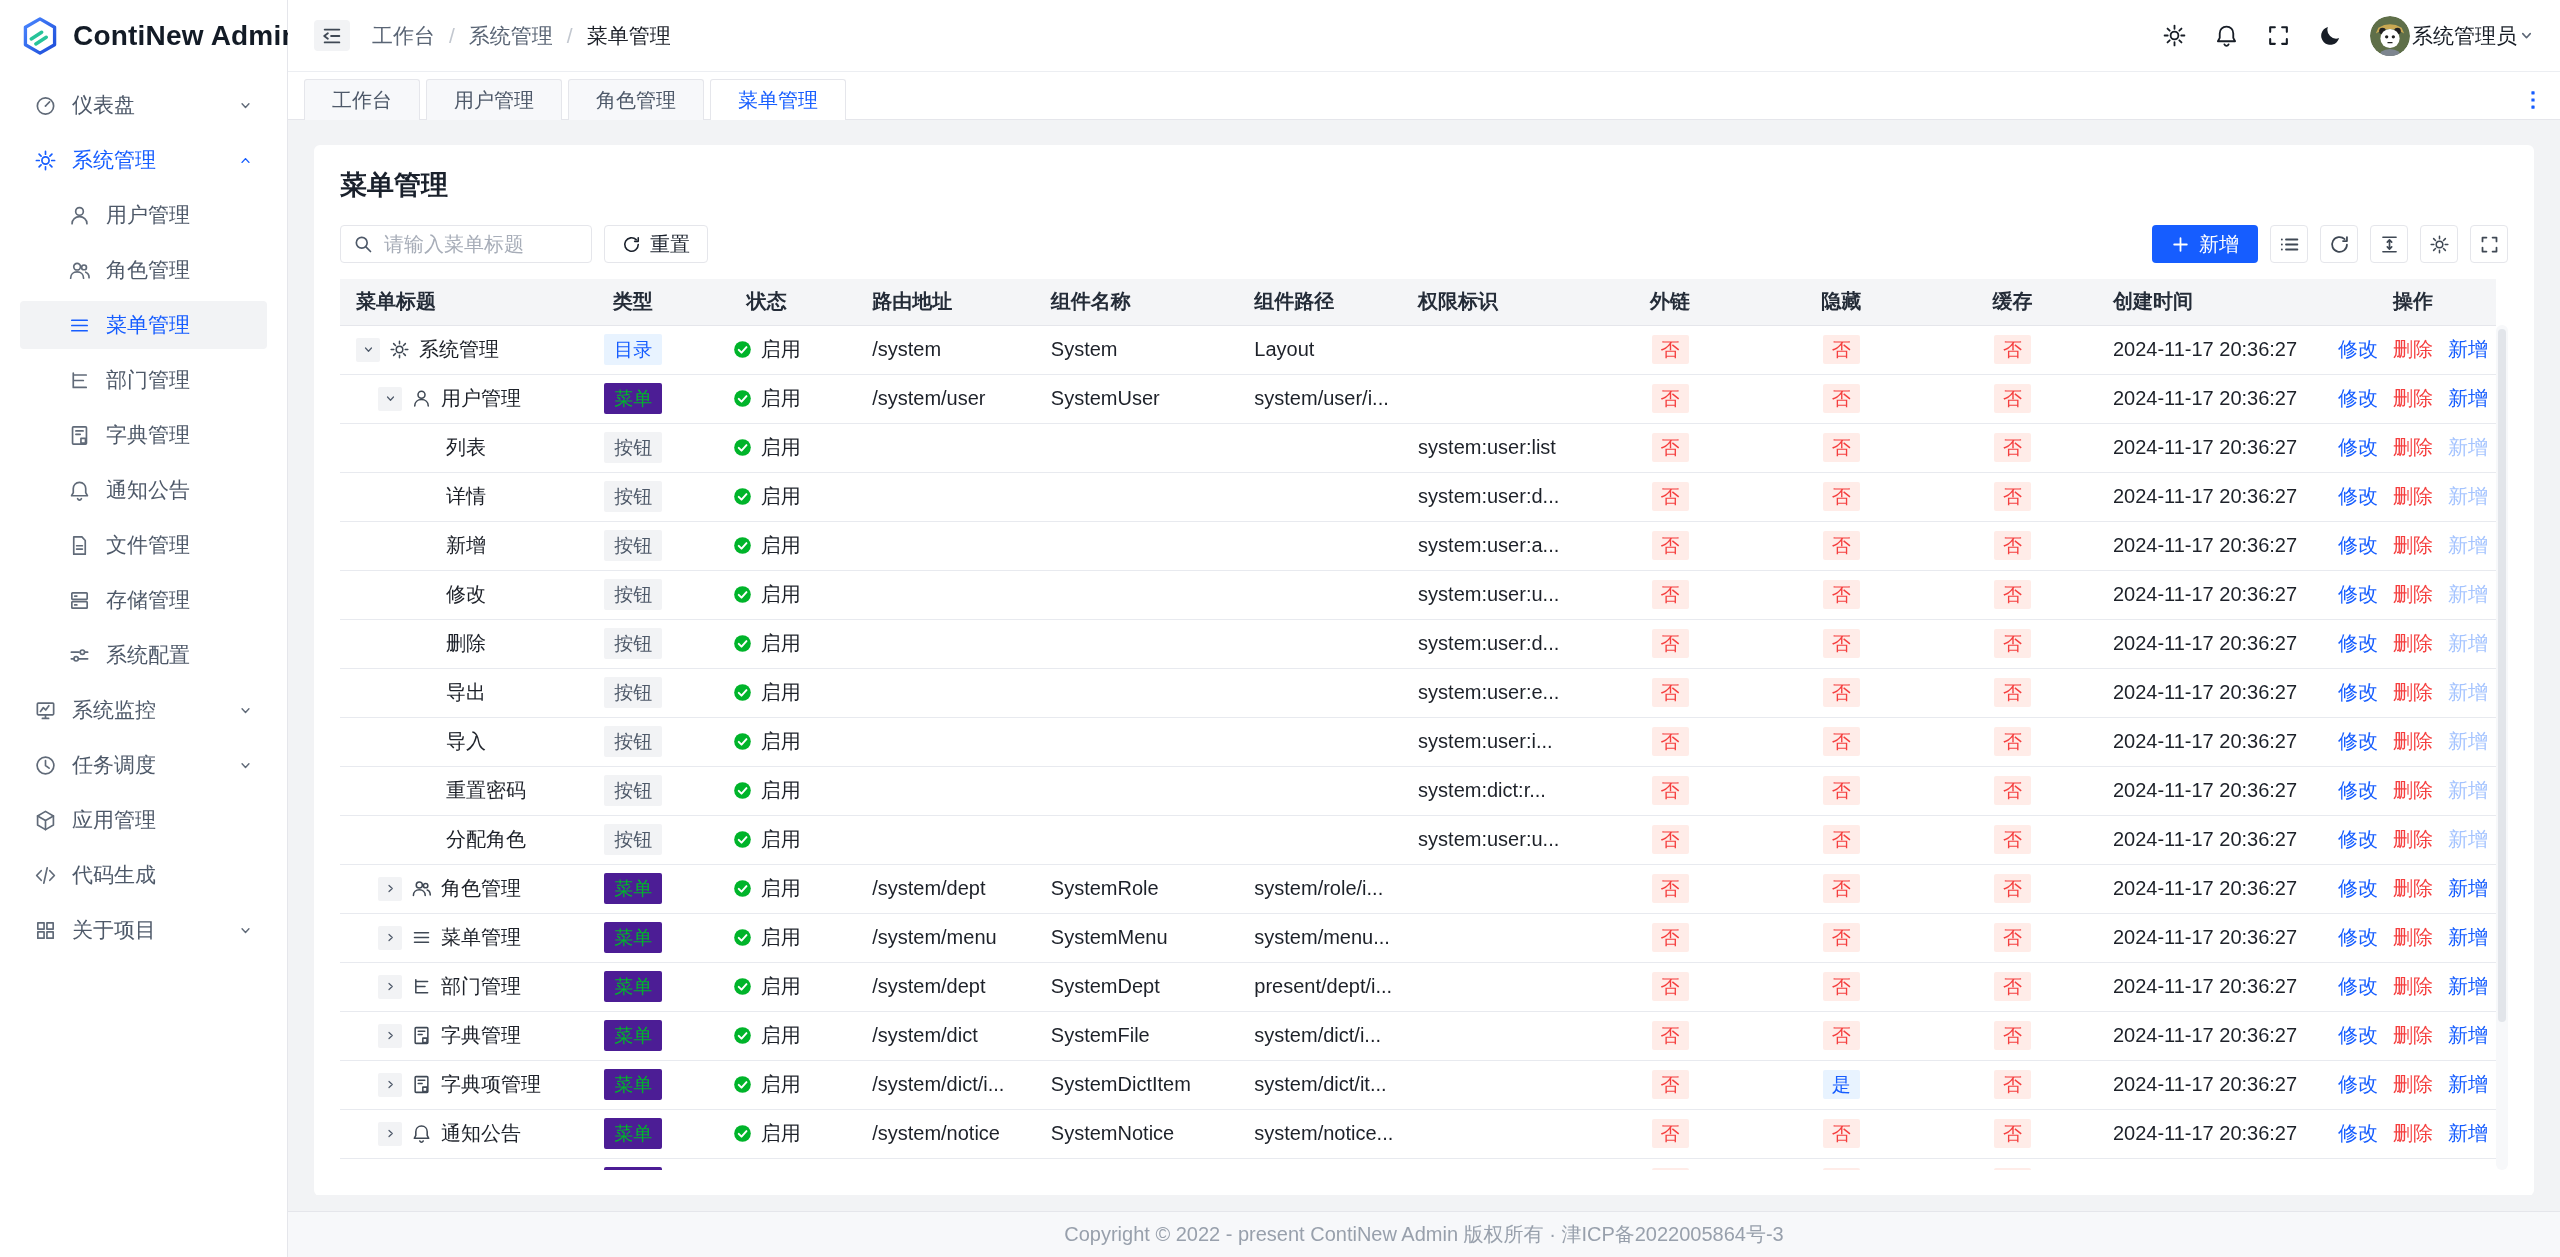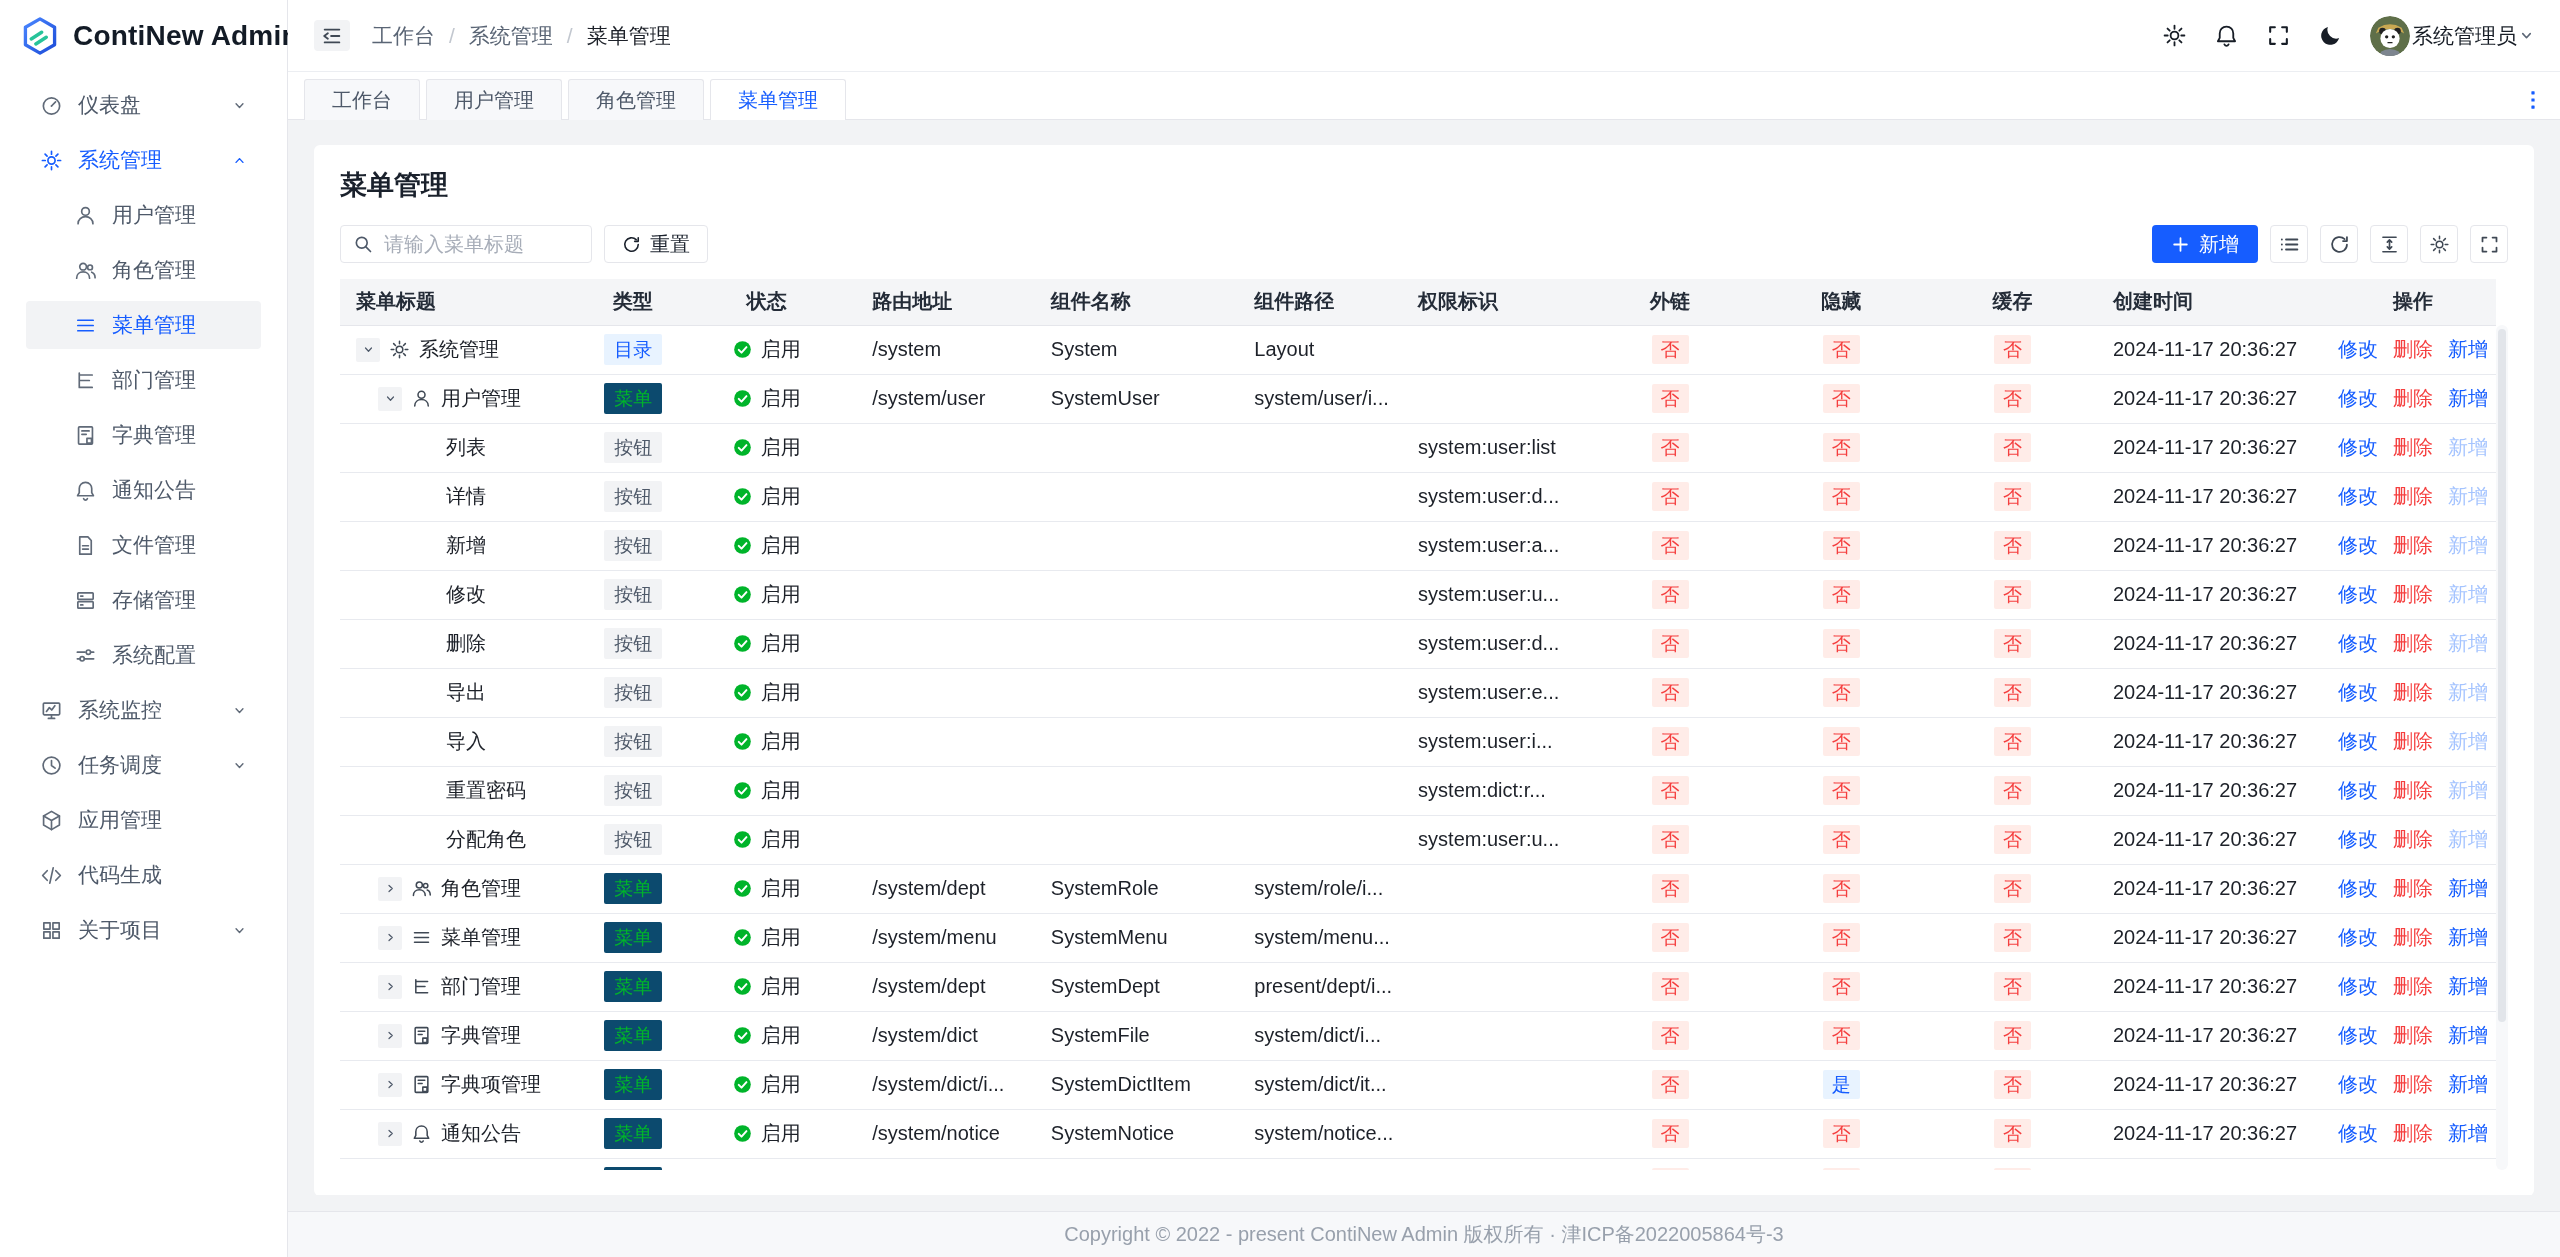--- a/index.html
+++ b/index.html
@@ -13,21 +13,21 @@
        font-family:"Liberation Sans",sans-serif;color:var(--text);font-size:20px}
   .app{display:flex;width:100%;height:100%}
   .icon{display:inline-flex;align-items:center;justify-content:center;flex:none}
   .icon svg{width:100%;height:100%}
 
   
   aside{width:288px;background:#fff;border-right:1px solid var(--border);
         display:flex;flex-direction:column;flex:none}
   .logo{height:72px;display:flex;align-items:center;gap:13px;padding:0 20px;flex:none}
   .logo-text{font-size:28px;font-weight:700;color:#131b26;letter-spacing:.2px;white-space:nowrap}
-  .side-menu{flex:1;overflow:hidden;padding:9px 26px}
+  .side-menu{flex:1;overflow:hidden;padding:9px 20px}
   .side-item{height:48px;margin-bottom:7px;display:flex;align-items:center;gap:15px;
              padding:0 14px;border-radius:4px;color:var(--text2);font-size:21px;cursor:pointer}
   .side-item .icon{color:#606a78}
   .side-item.ind1{padding-left:48px}
   .side-item.active{background:var(--bg);color:var(--primary)}
   .side-item.active .icon{color:var(--primary)}
   .side-item.parent{color:var(--primary)}
   .side-item.parent .icon{color:var(--primary)}
   .side-chevron{margin-left:auto;color:#9aa2ae}
   .side-item.parent .side-chevron{color:var(--primary)}
@@ -86,21 +86,21 @@
   td{height:49px;font-size:20px;color:var(--text);padding:0 16px;white-space:nowrap;
      overflow:hidden;border-bottom:1px solid #e8eaef}
   th.center,td.center{text-align:center}
   .title-wrap{display:flex;align-items:center;gap:9px}
   .t-ind-0{padding-left:0}.t-ind-1{padding-left:22px}.t-ind-2{padding-left:90px}
   .expander{width:24px;height:24px;border-radius:2px;background:var(--bg);color:#4e5969;
             display:inline-flex;align-items:center;justify-content:center;cursor:pointer;flex:none}
   .row-icon{color:#3f4854}
   .badge{display:inline-block;padding:4px 10px;border-radius:2px;font-size:19px;line-height:1.25}
   .b-dir{color:var(--primary);background:#e8f3ff}
-  .b-menu{color:var(--success);background:#0c4a6e}
+  .b-menu{color:var(--success);background:#4c1d95}
   .b-btn{color:var(--text2);background:var(--bg)}
   .yn{display:inline-block;padding:3px 9px;border-radius:2px;font-size:19px;line-height:1.25}
   .yn-no{color:var(--danger);background:#ffece8}
   .yn-yes{color:var(--primary);background:#e8f3ff}
   .status{display:inline-flex;align-items:center;gap:9px}
   .status .icon{width:19px;height:19px}
   .ops{display:flex;gap:15px;justify-content:center}
   .link{cursor:pointer}
   .l-edit{color:var(--primary)}
   .l-del{color:var(--danger)}

